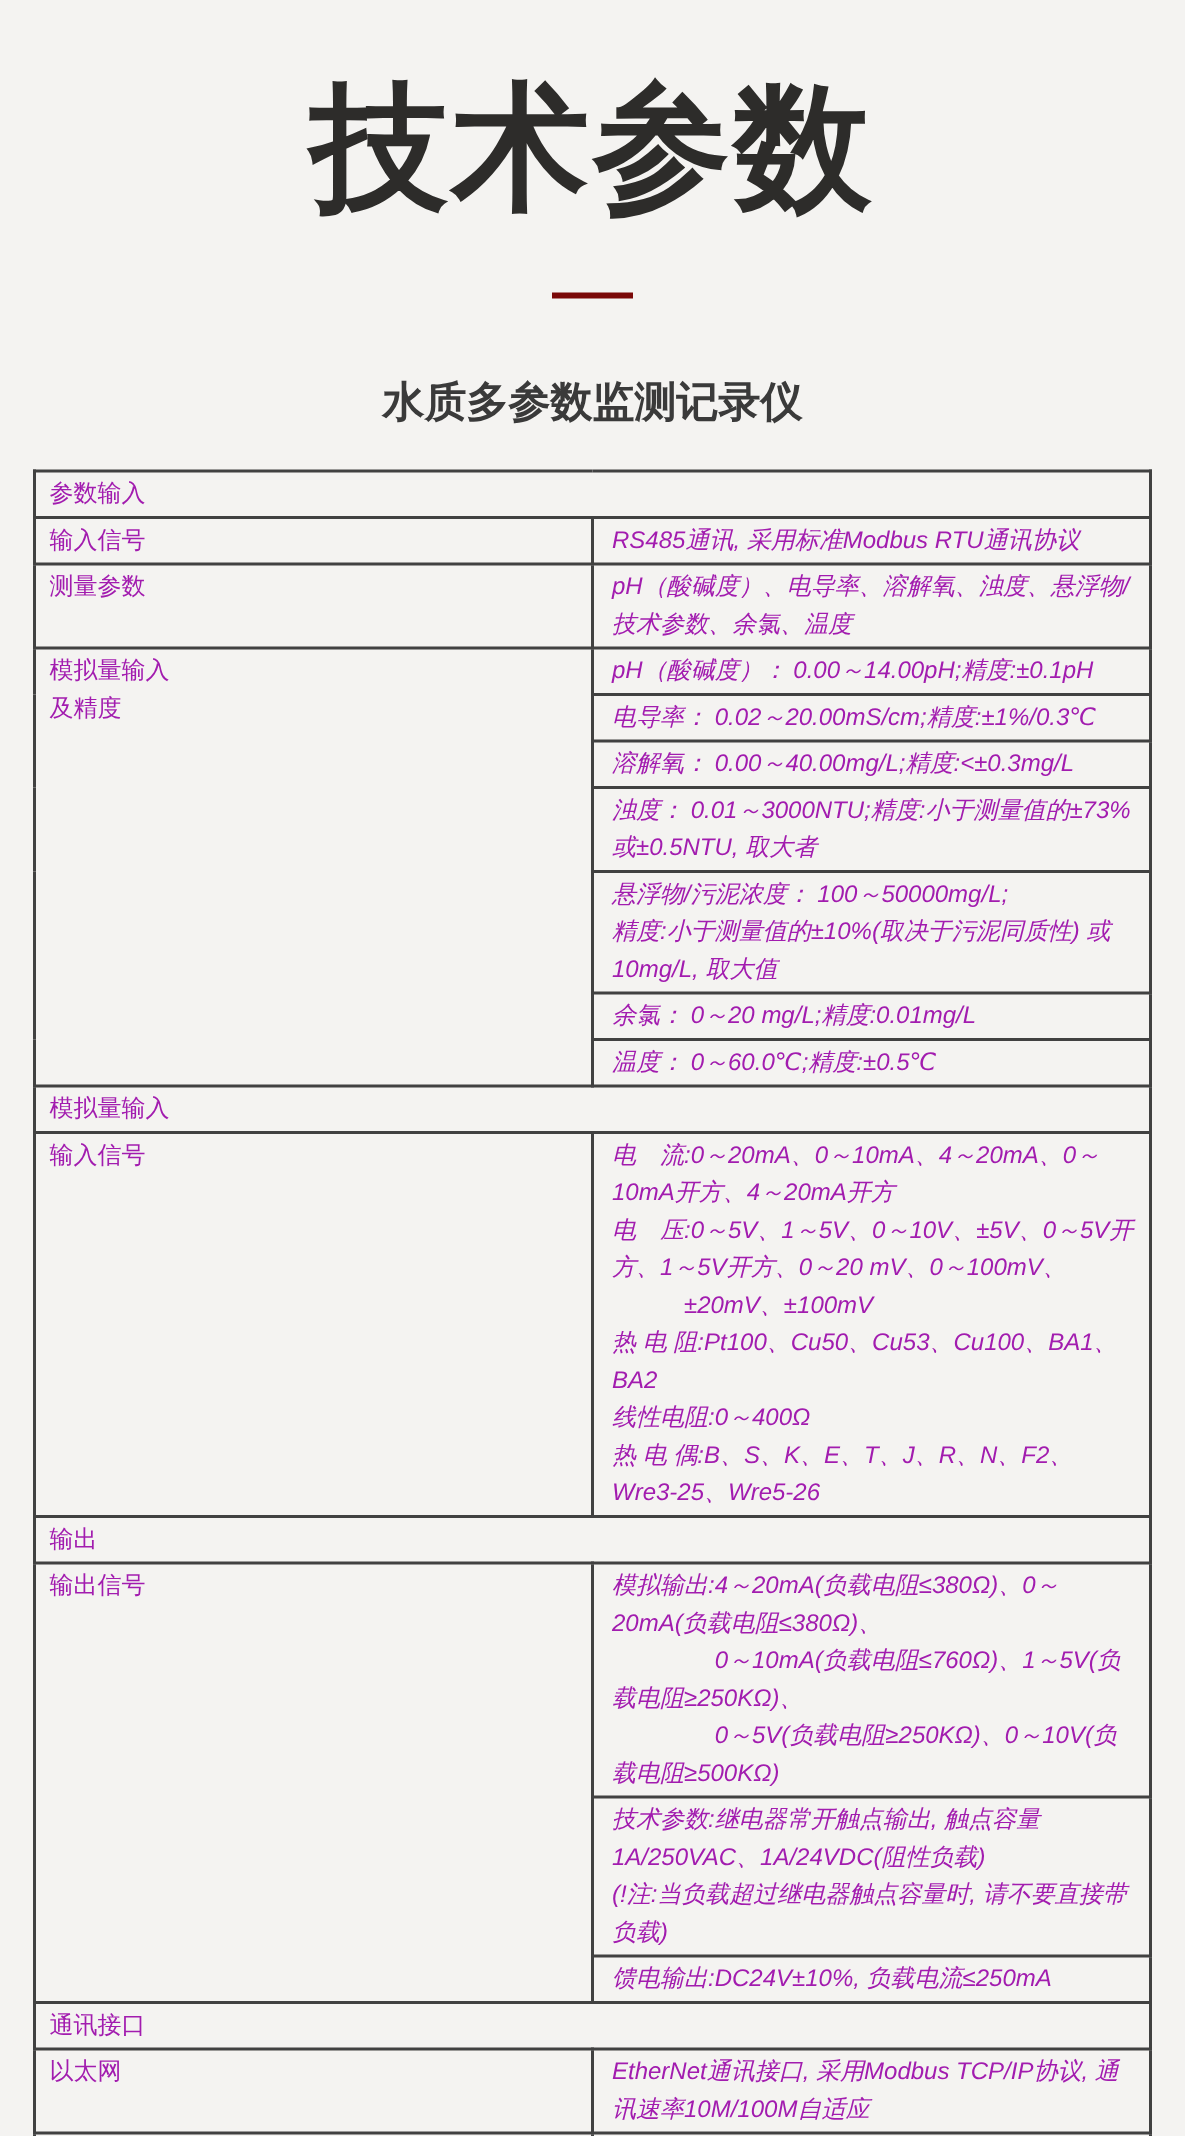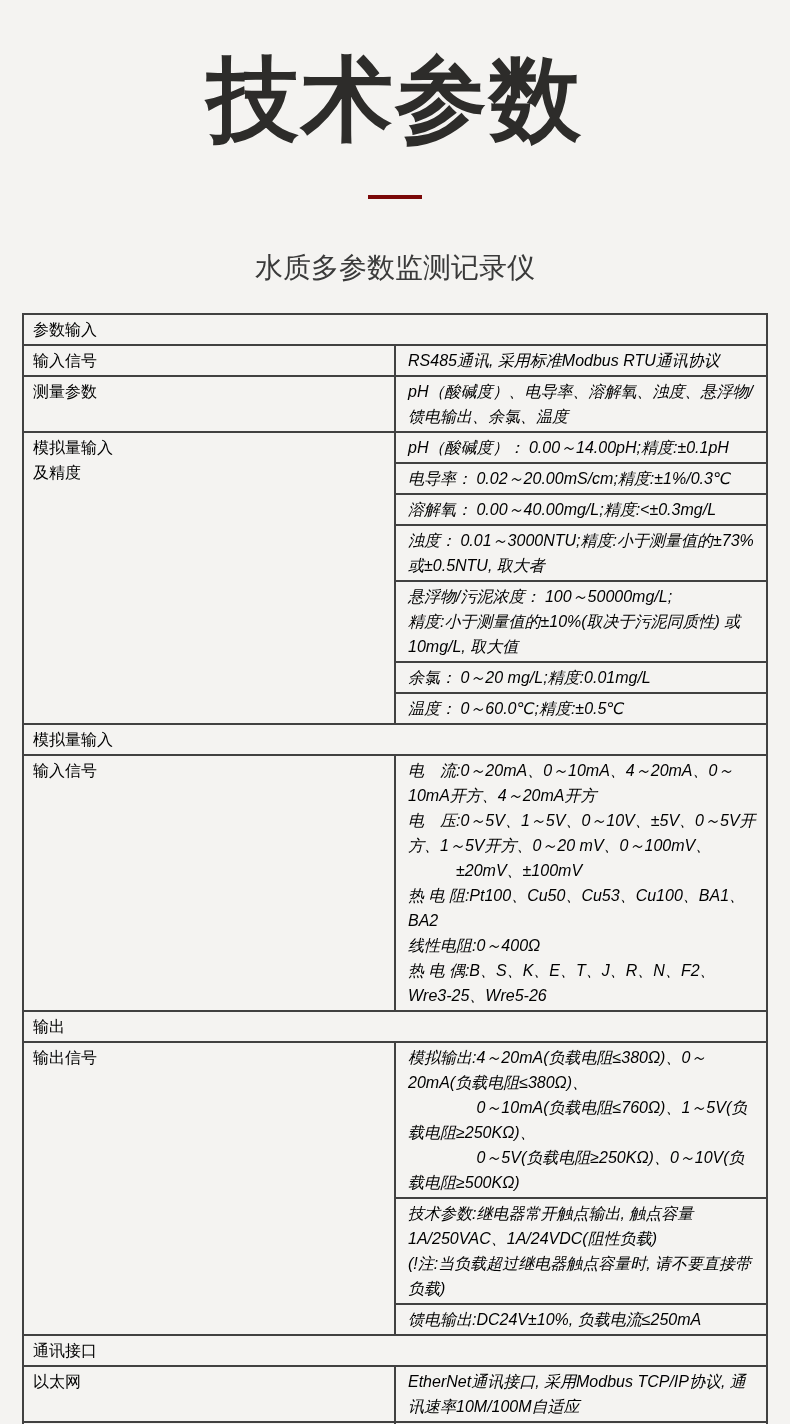--- a/index.html
+++ b/index.html
@@ -20,35 +20,35 @@
   }
   .divider{
     width:54px;height:4px;background:#7a0808;
     margin:42px auto 0 auto;
   }
   .subtitle{
     margin-top:50px;
     text-align:center;
     font-size:28px;
     line-height:38px;
-    font-weight:400;
+    font-weight:700;
     color:#3a3a3a;
   }
   table.spec{
     width:746px;
     margin:26px auto 0 auto;
     border-collapse:collapse;
     table-layout:fixed;
   }
   table.spec td{
     border:2px solid #414141;
     font-size:16px;
     line-height:25px;
     vertical-align:top;
-    color:#000000;
+    color:#a21caf;
   }
   td.sec-td{
     padding:2px 8px 2px 9px;
   }
   td.lab{
     width:99px;
     padding:2px 4px 2px 9px;
     white-space:pre-line;
     border-radius:10px;
   }
@@ -73,21 +73,21 @@
 
       <tr>
         <td class="sec-td" colspan="2">参数输入</td>
       </tr>
       <tr>
         <td class="lab">输入信号</td>
         <td class="val">RS485通讯, 采用标准Modbus RTU通讯协议</td>
       </tr>
       <tr>
         <td class="lab">测量参数</td>
-        <td class="val">pH（酸碱度）、电导率、溶解氧、浊度、悬浮物/馈电输出、余氯、温度</td>
+        <td class="val">pH（酸碱度）、电导率、溶解氧、浊度、悬浮物/技术参数、余氯、温度</td>
       </tr>
 
       <tr>
         <td class="lab" rowspan="7">模拟量输入
 及精度</td>
         <td class="val">pH（酸碱度）： 0.00～14.00pH;精度:±0.1pH</td>
       </tr>
       <tr>
         <td class="val">电导率： 0.02～20.00mS/cm;精度:±1%/0.3℃</td>
       </tr>

